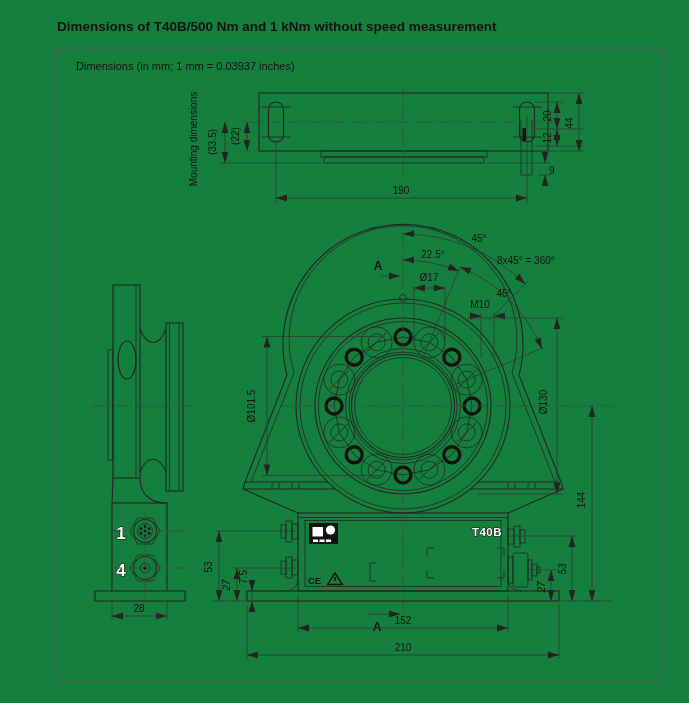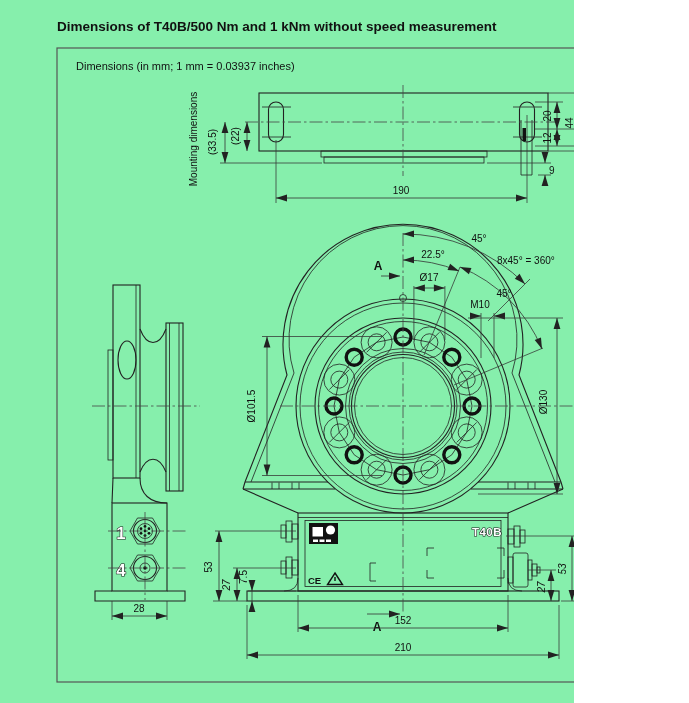--- a/index.html
+++ b/index.html
@@ -1,16 +1,16 @@
 <!DOCTYPE html>
 <html><head>
 <meta charset="utf-8">
 <style>
   html,body{margin:0;padding:0;background:#ffffff;}
-  .stage{position:relative;width:574px;height:703px;background:#86efac;overflow:hidden;
+  .stage{position:relative;width:689px;height:703px;background:#15803d;overflow:hidden;
          font-family:"Liberation Sans", sans-serif;}
   svg{position:absolute;left:0;top:0;}
   .ln  {stroke:#222;stroke-width:1.1;fill:none;}
   .tn  {stroke:#222;stroke-width:0.8;fill:none;}
   .ext {stroke:#333;stroke-width:0.75;fill:none;}
   .dim {stroke:#333;stroke-width:0.8;fill:none;}
   .cl  {stroke:#444;stroke-width:0.8;fill:none;stroke-dasharray:13 3 2.5 3;}
   .dark{stroke:#111;stroke-width:3.4;fill:none;}
   text{fill:#111;font-family:"Liberation Sans", sans-serif;}
   .dtx {font-size:10px;}

